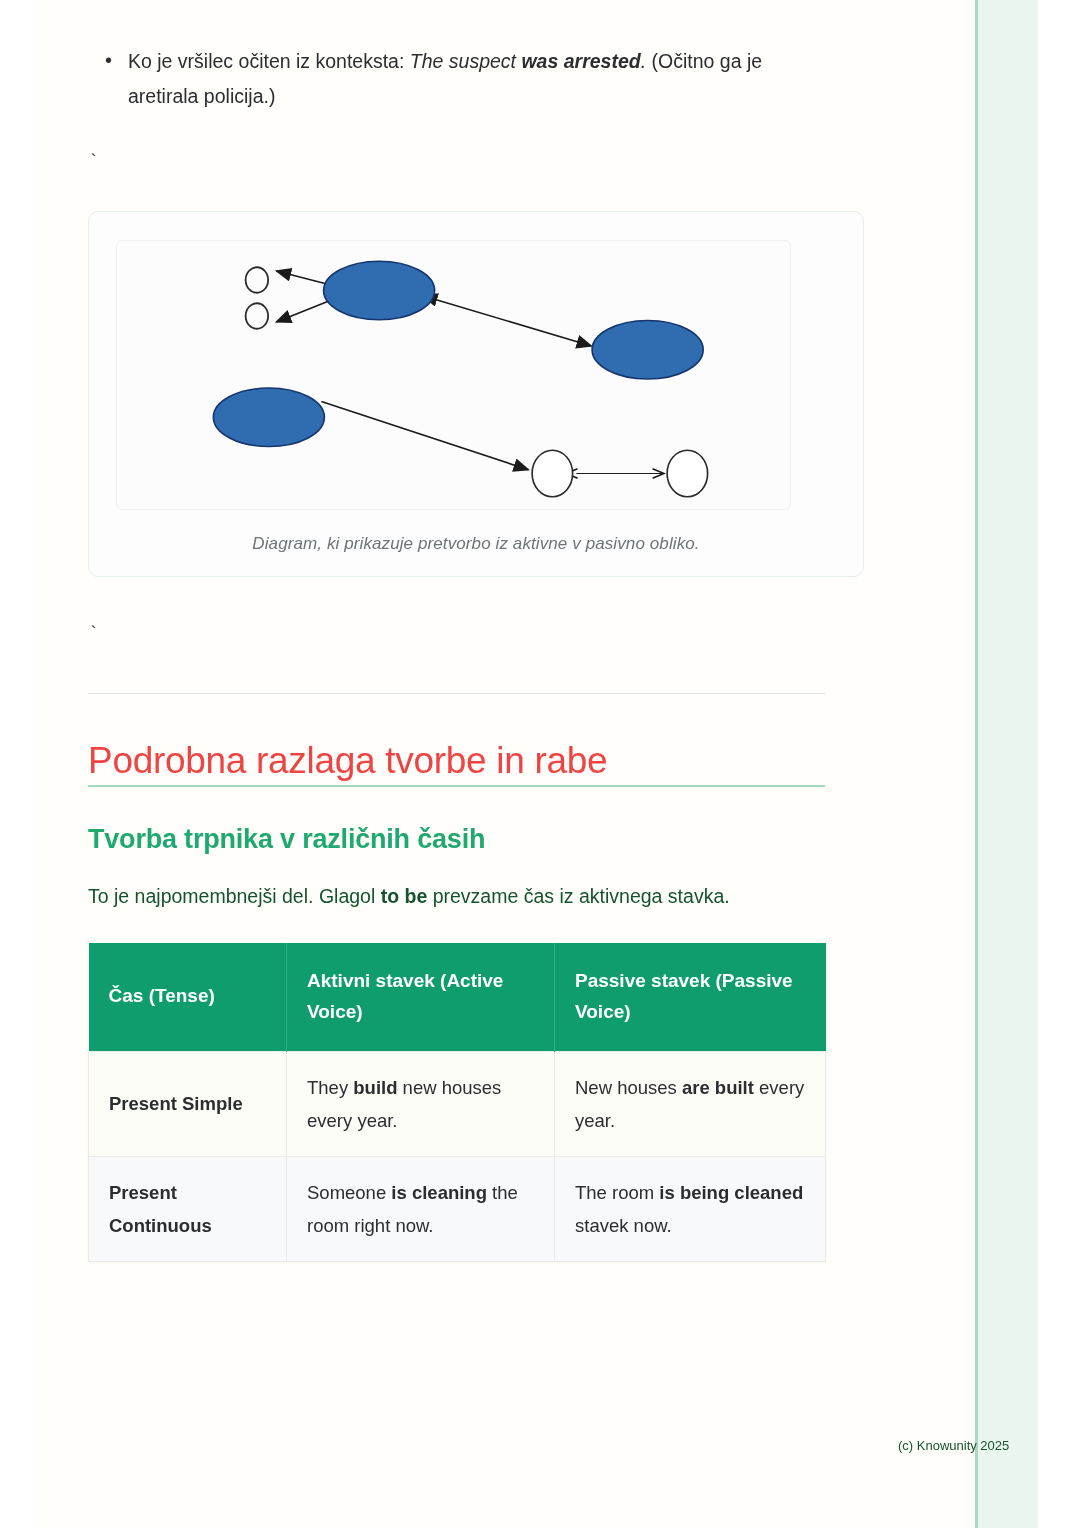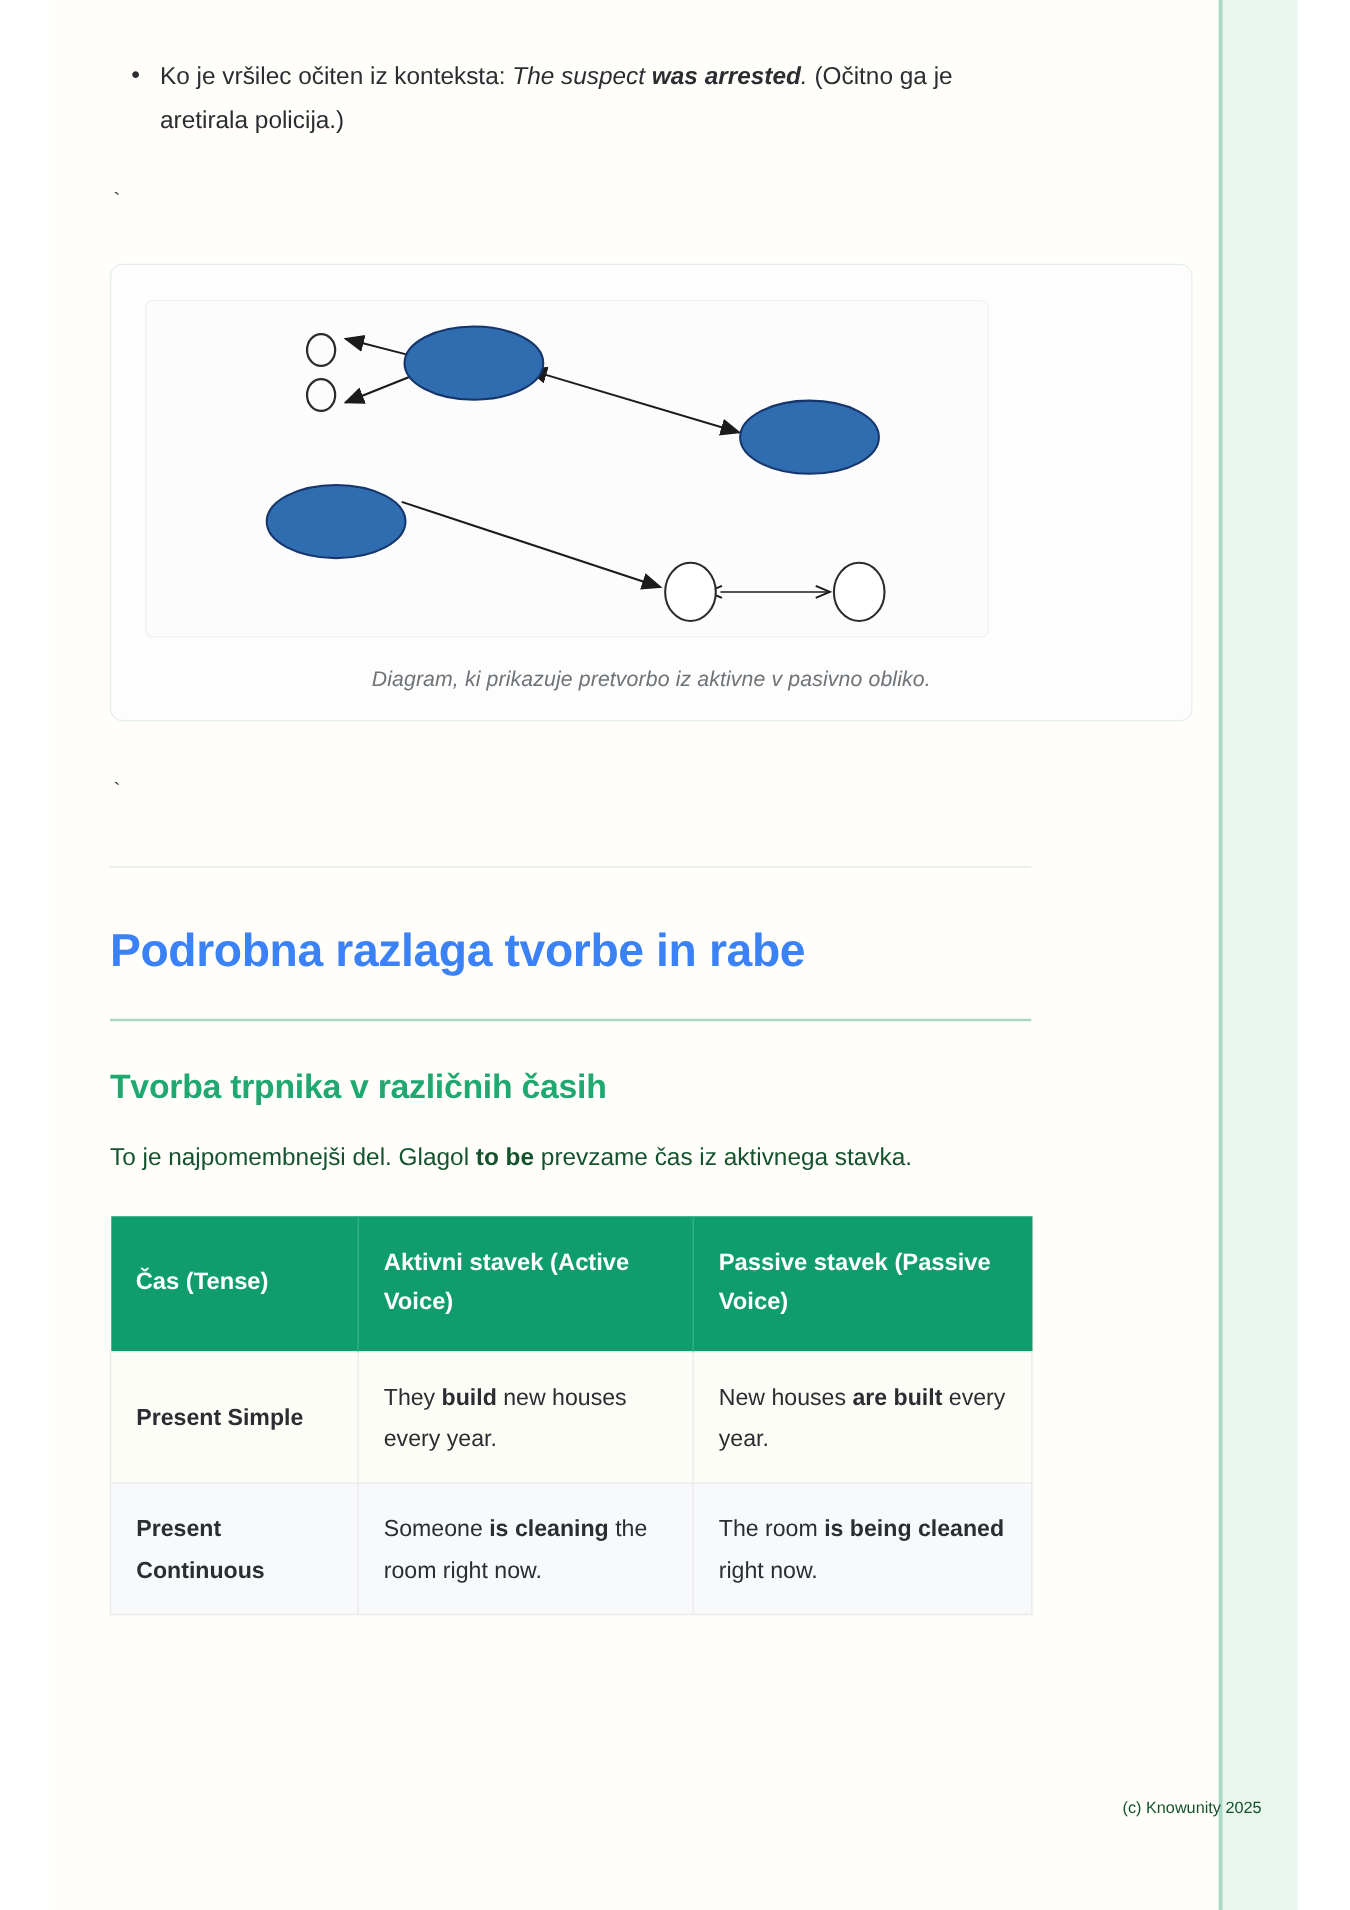--- a/index.html
+++ b/index.html
@@ -81,21 +81,21 @@
     font-family: "Liberation Mono", "DejaVu Sans Mono", monospace;
     font-size: 18px;
     color: #3c3f44;
     line-height: 1;
     height: 18px;
   }
 
   
   .figure-box {
     box-sizing: border-box;
-    width: 866px;
+    width: 776px;
     border: 1px solid #e3efe8;
     border-radius: 10px;
     background: #fdfdfd;
     padding: 28px 27px 22px 27px;
   }
   .figure-inner {
     box-sizing: border-box;
     width: 675px;
     height: 270px;
     background: #fcfcfd;
@@ -119,24 +119,24 @@
     height: 1px;
     background: #e2e2e2;
     width: 737px;
   }
 
   
   h2.sec-title {
     margin: 0;
     font-size: 37px;
     line-height: 1.15;
-    font-weight: bold;
-    color: #3b82f6;
+    font-weight: normal;
+    color: #ef4444;
     letter-spacing: -0.3px;
-    padding-bottom: 32px;
+    padding-bottom: 2px;
     border-bottom: 2px solid #a9d8c0;
     width: 737px;
     box-sizing: border-box;
   }
   h3.sub-title {
     margin: 0;
     font-size: 27px;
     line-height: 1.2;
     font-weight: bold;
     color: #1fa870;
@@ -292,21 +292,21 @@
       </thead>
       <tbody>
         <tr>
           <td class="tense-name">Present Simple</td>
           <td><span>They </span><span class="b">build</span><span> new houses every year.</span></td>
           <td><span>New houses </span><span class="b">are built</span><span> every year.</span></td>
         </tr>
         <tr>
           <td class="tense-name">Present Continuous</td>
           <td><span>Someone </span><span class="b">is cleaning</span><span> the room right now.</span></td>
-          <td><span>The room </span><span class="b">is being cleaned</span><span> right now.</span></td>
+          <td><span>The room </span><span class="b">is being cleaned</span><span> stavek now.</span></td>
         </tr>
       </tbody>
     </table>
 
   </div>
 
   <div id="watermark">(c) Knowunity 2025</div>
 
 </div>
 

